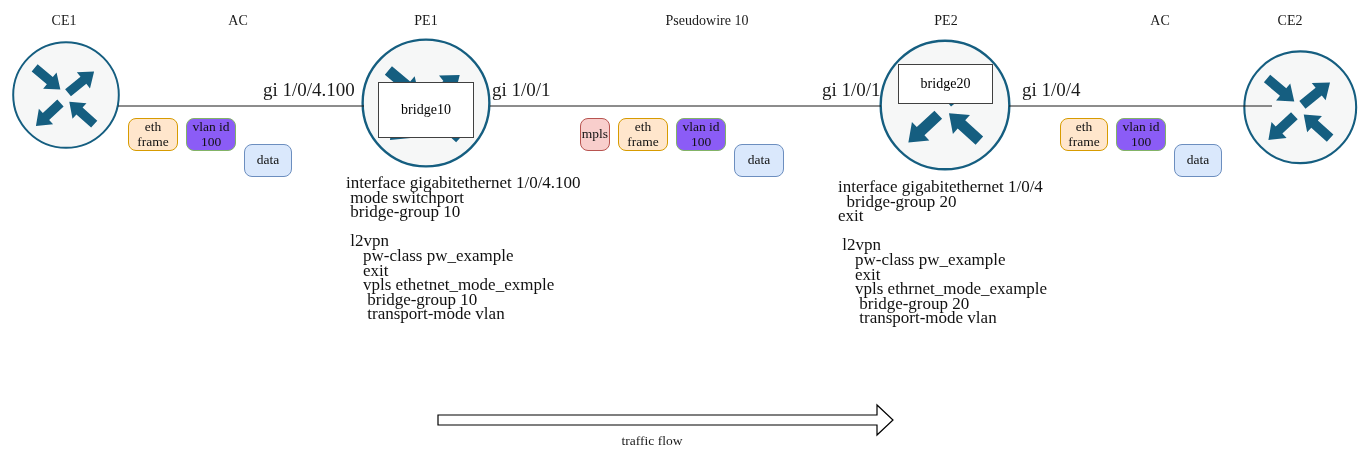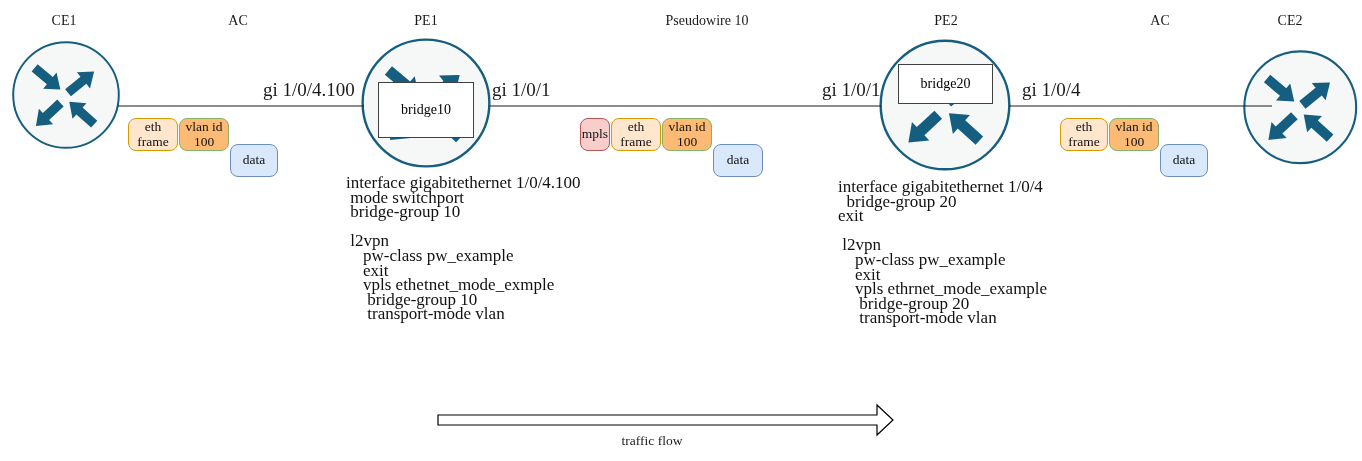--- a/index.html
+++ b/index.html
@@ -13,28 +13,28 @@
   }
   .if-label{
     position:absolute;font-size:19px;line-height:15px;white-space:nowrap;color:#1a1a1a;
   }
   .svg-layer{position:absolute;left:0;top:0;}
   .bridge-box{
     position:absolute;background:#ffffff;border:1.6px solid #404040;
     display:flex;align-items:center;justify-content:center;
     font-size:14px;color:#000;box-sizing:border-box;
   }
-  .frame-row{position:absolute;display:flex;gap:1px;}
+  .frame-row{position:absolute;display:flex;gap:8px;}
   .frame-box{
     height:33px;border-radius:8px;border:1px solid;box-sizing:border-box;
     display:flex;align-items:center;justify-content:center;text-align:center;
     font-size:13.5px;line-height:14.5px;white-space:pre-line;color:#111;
   }
   .fb-orange{background:#ffe6cc;border-color:#d79b00;}
-  .fb-green{background:#fdba74;border-color:#82b366;}
+  .fb-green{background:#8b5cf6;border-color:#82b366;}
   .fb-blue{background:#dae8fc;border-color:#6c8ebf;margin-top:26px;}
   .fb-red{background:#f8cecc;border-color:#b85450;}
   .config{
     position:absolute;margin:0;font-family:"Liberation Serif","DejaVu Serif",serif;
     font-size:17px;line-height:14.6px;white-space:pre;color:#111;
   }
   .flow-label{
     position:absolute;transform:translateX(-50%);font-size:13.5px;color:#1a1a1a;white-space:nowrap;
   }
 </style>

